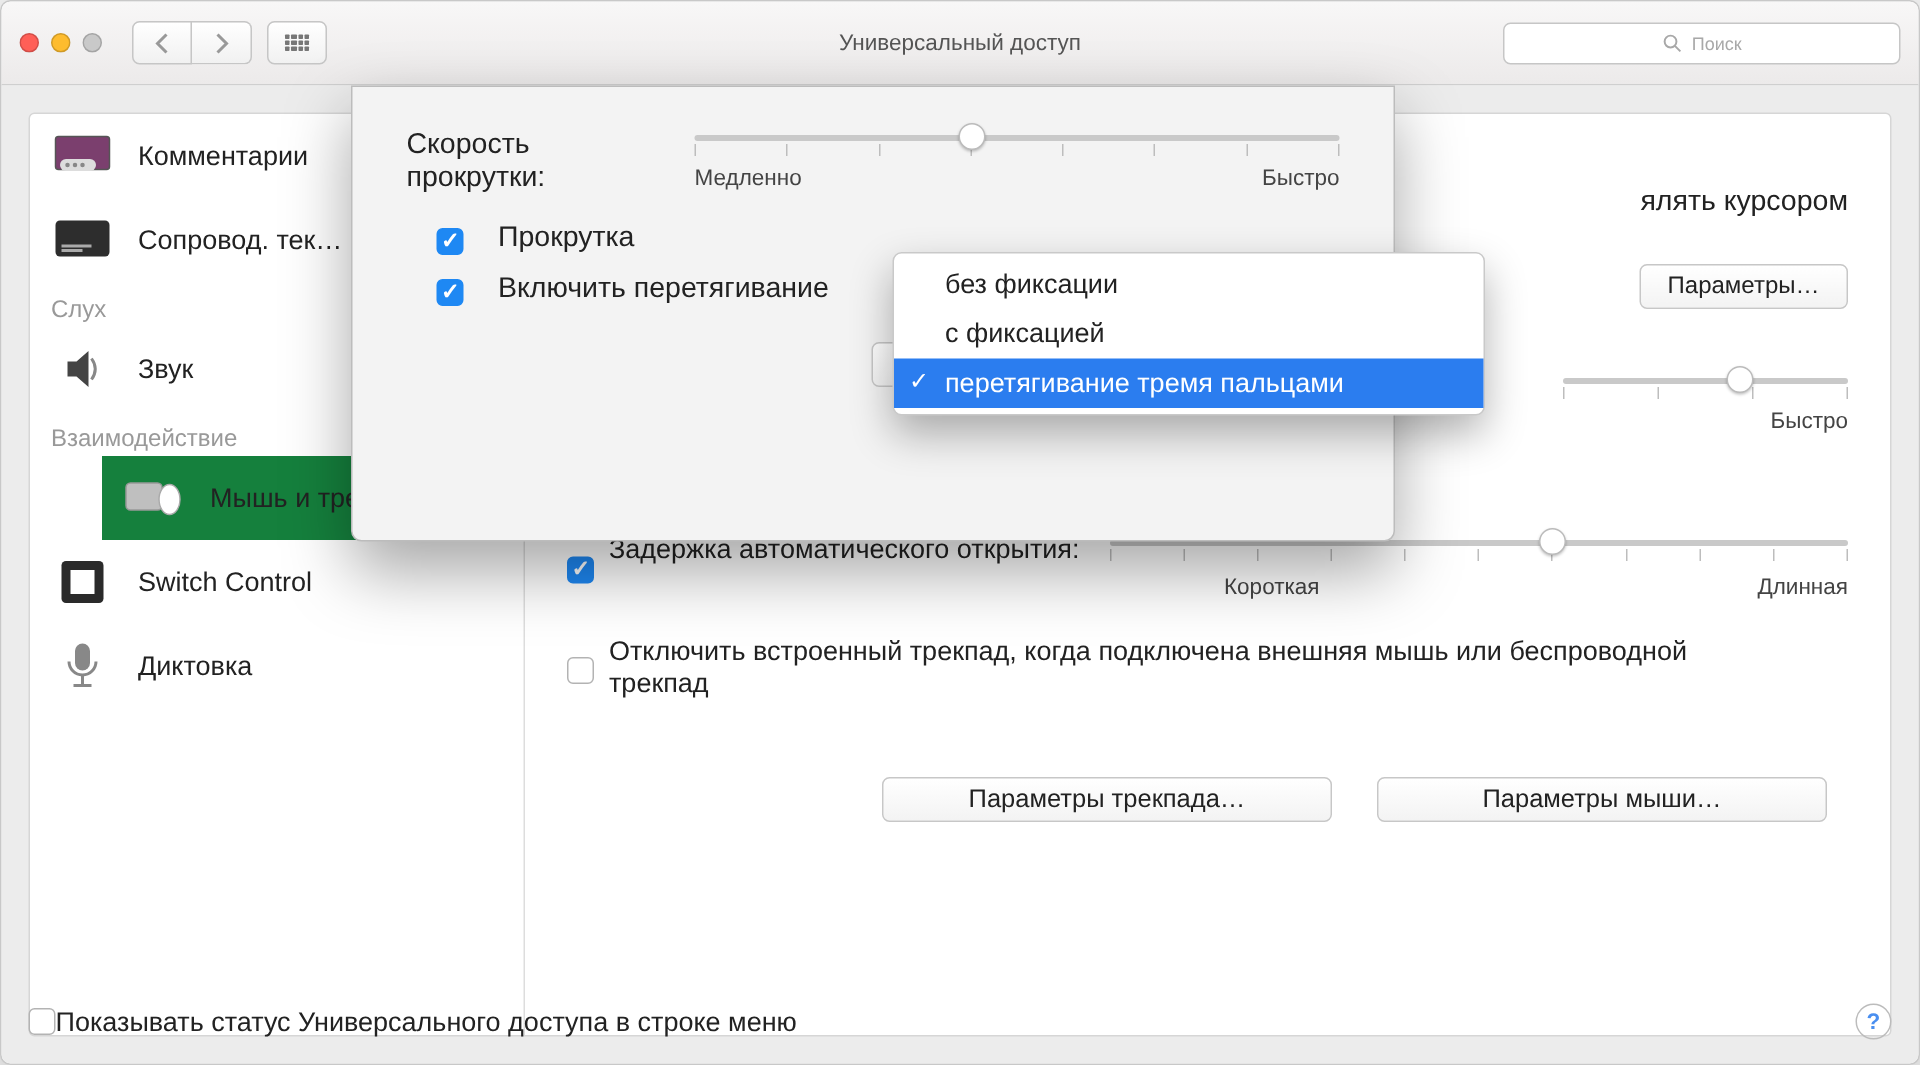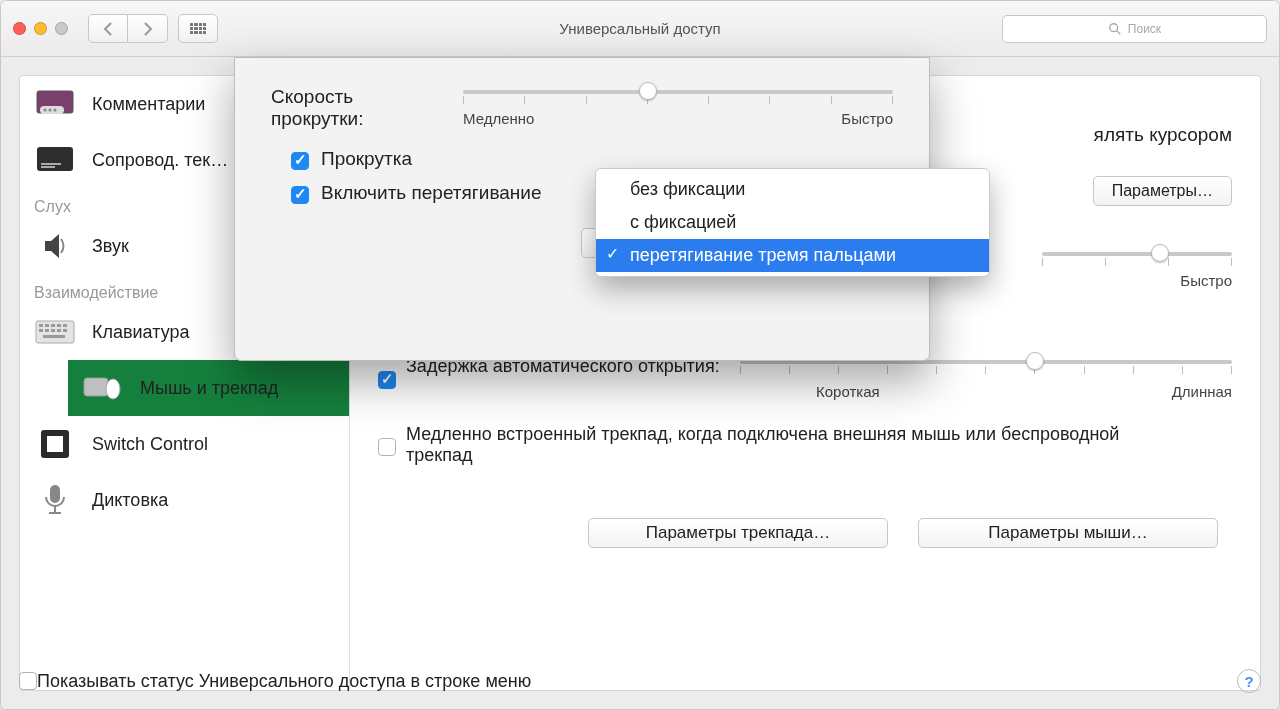--- a/index.html
+++ b/index.html
@@ -82,21 +82,21 @@
   
   .sheet{
     position:absolute; left:233px; top:56px; width:696px; height:304px;
     background:#f3f3f3; border:1px solid #bcbcbc; border-radius:0 0 7px 7px;
     box-shadow: 0 20px 45px rgba(0,0,0,.35);
     padding:28px 36px 20px;
   }
   .sheetrow{display:flex; align-items:center; gap:18px; margin-bottom:18px;}
   .sheetrow .lbl{font-size:19px; color:#222;}
   .sheet .slider{width:430px; flex:none;}
-  .chkrow{display:flex; align-items:flex-start; gap:12px; margin-bottom:12px; margin-left:20px;}
+  .chkrow{display:flex; align-items:flex-start; gap:23px; margin-bottom:12px; margin-left:20px;}
   .chkrow .lbl{font-size:19px;}
   .btns{display:flex; justify-content:flex-end; gap:16px; margin-top:24px;}
   .btns .btn{width:148px; justify-content:center;}
 
   
   .dropdown{
     position:absolute; left:594px; top:167px; width:395px;
     background:#fff; border:1px solid #c9c9c9; border-radius:6px;
     box-shadow:0 12px 28px rgba(0,0,0,.3); padding:4px 0; z-index:10;
   }
@@ -184,41 +184,20 @@
         <div class="sbitem">
           <div class="icon">
               <svg width="32" height="30">
                 <path d="M6 10 h6 l8 -7 v24 l-8 -7 h-6 z" fill="#444"></path>
                 <path d="M22 8 q5 7 0 14" stroke="#888" stroke-width="2" fill="none"></path>
               </svg>
             </div>
           <div class="label">Звук</div>
         </div>
         <div class="sect">Взаимодействие</div>
-        <div class="sbitem">
-          <div class="icon">
-              <svg width="40" height="24">
-                <rect x="1" y="1" width="38" height="22" rx="2" fill="#e4e4e4" stroke="#aaa"></rect>
-                <g fill="#999">
-                  <rect x="4" y="4" width="4" height="3"></rect>
-                  <rect x="10" y="4" width="4" height="3"></rect>
-                  <rect x="16" y="4" width="4" height="3"></rect>
-                  <rect x="22" y="4" width="4" height="3"></rect>
-                  <rect x="28" y="4" width="4" height="3"></rect>
-                  <rect x="4" y="9" width="4" height="3"></rect>
-                  <rect x="10" y="9" width="4" height="3"></rect>
-                  <rect x="16" y="9" width="4" height="3"></rect>
-                  <rect x="22" y="9" width="4" height="3"></rect>
-                  <rect x="28" y="9" width="4" height="3"></rect>
-                  <rect x="8" y="15" width="22" height="3"></rect>
-                </g>
-              </svg>
-            </div>
-          <div class="label">Клавиатура</div>
-        </div>
         <div class="sbitem selected">
           <div class="icon">
               <svg width="40" height="28">
                 <rect x="1" y="4" width="24" height="18" rx="3" fill="#bfbfbf" stroke="#999"></rect>
                 <ellipse cx="30" cy="15" rx="7" ry="10" fill="#fff" stroke="#aaa"></ellipse>
               </svg>
             </div>
           <div class="label">Мышь и трекпад</div>
         </div>
         <div class="sbitem">
@@ -289,21 +268,21 @@
                 </div>
               </div>
               <div class="slabels" style="margin-left:410px;">
                   <span>Короткая</span>
                   <span>Длинная</span>
                 </div>
             </div>
           </div>
           <div class="row">
             <div class="chk"></div>
-            <span class="rowtxt" style="max-width:720px;">Медленно встроенный трекпад, когда подключена внешняя мышь или беспроводной трекпад</span>
+            <span class="rowtxt" style="max-width:720px;">Отключить встроенный трекпад, когда подключена внешняя мышь или беспроводной трекпад</span>
           </div>
           <div class="params-btn-row">
             <button class="btn">Параметры трекпада…</button>
             <button class="btn">Параметры мыши…</button>
           </div>
         </div>
       </div>
     </div>
 
     <div class="footer">

